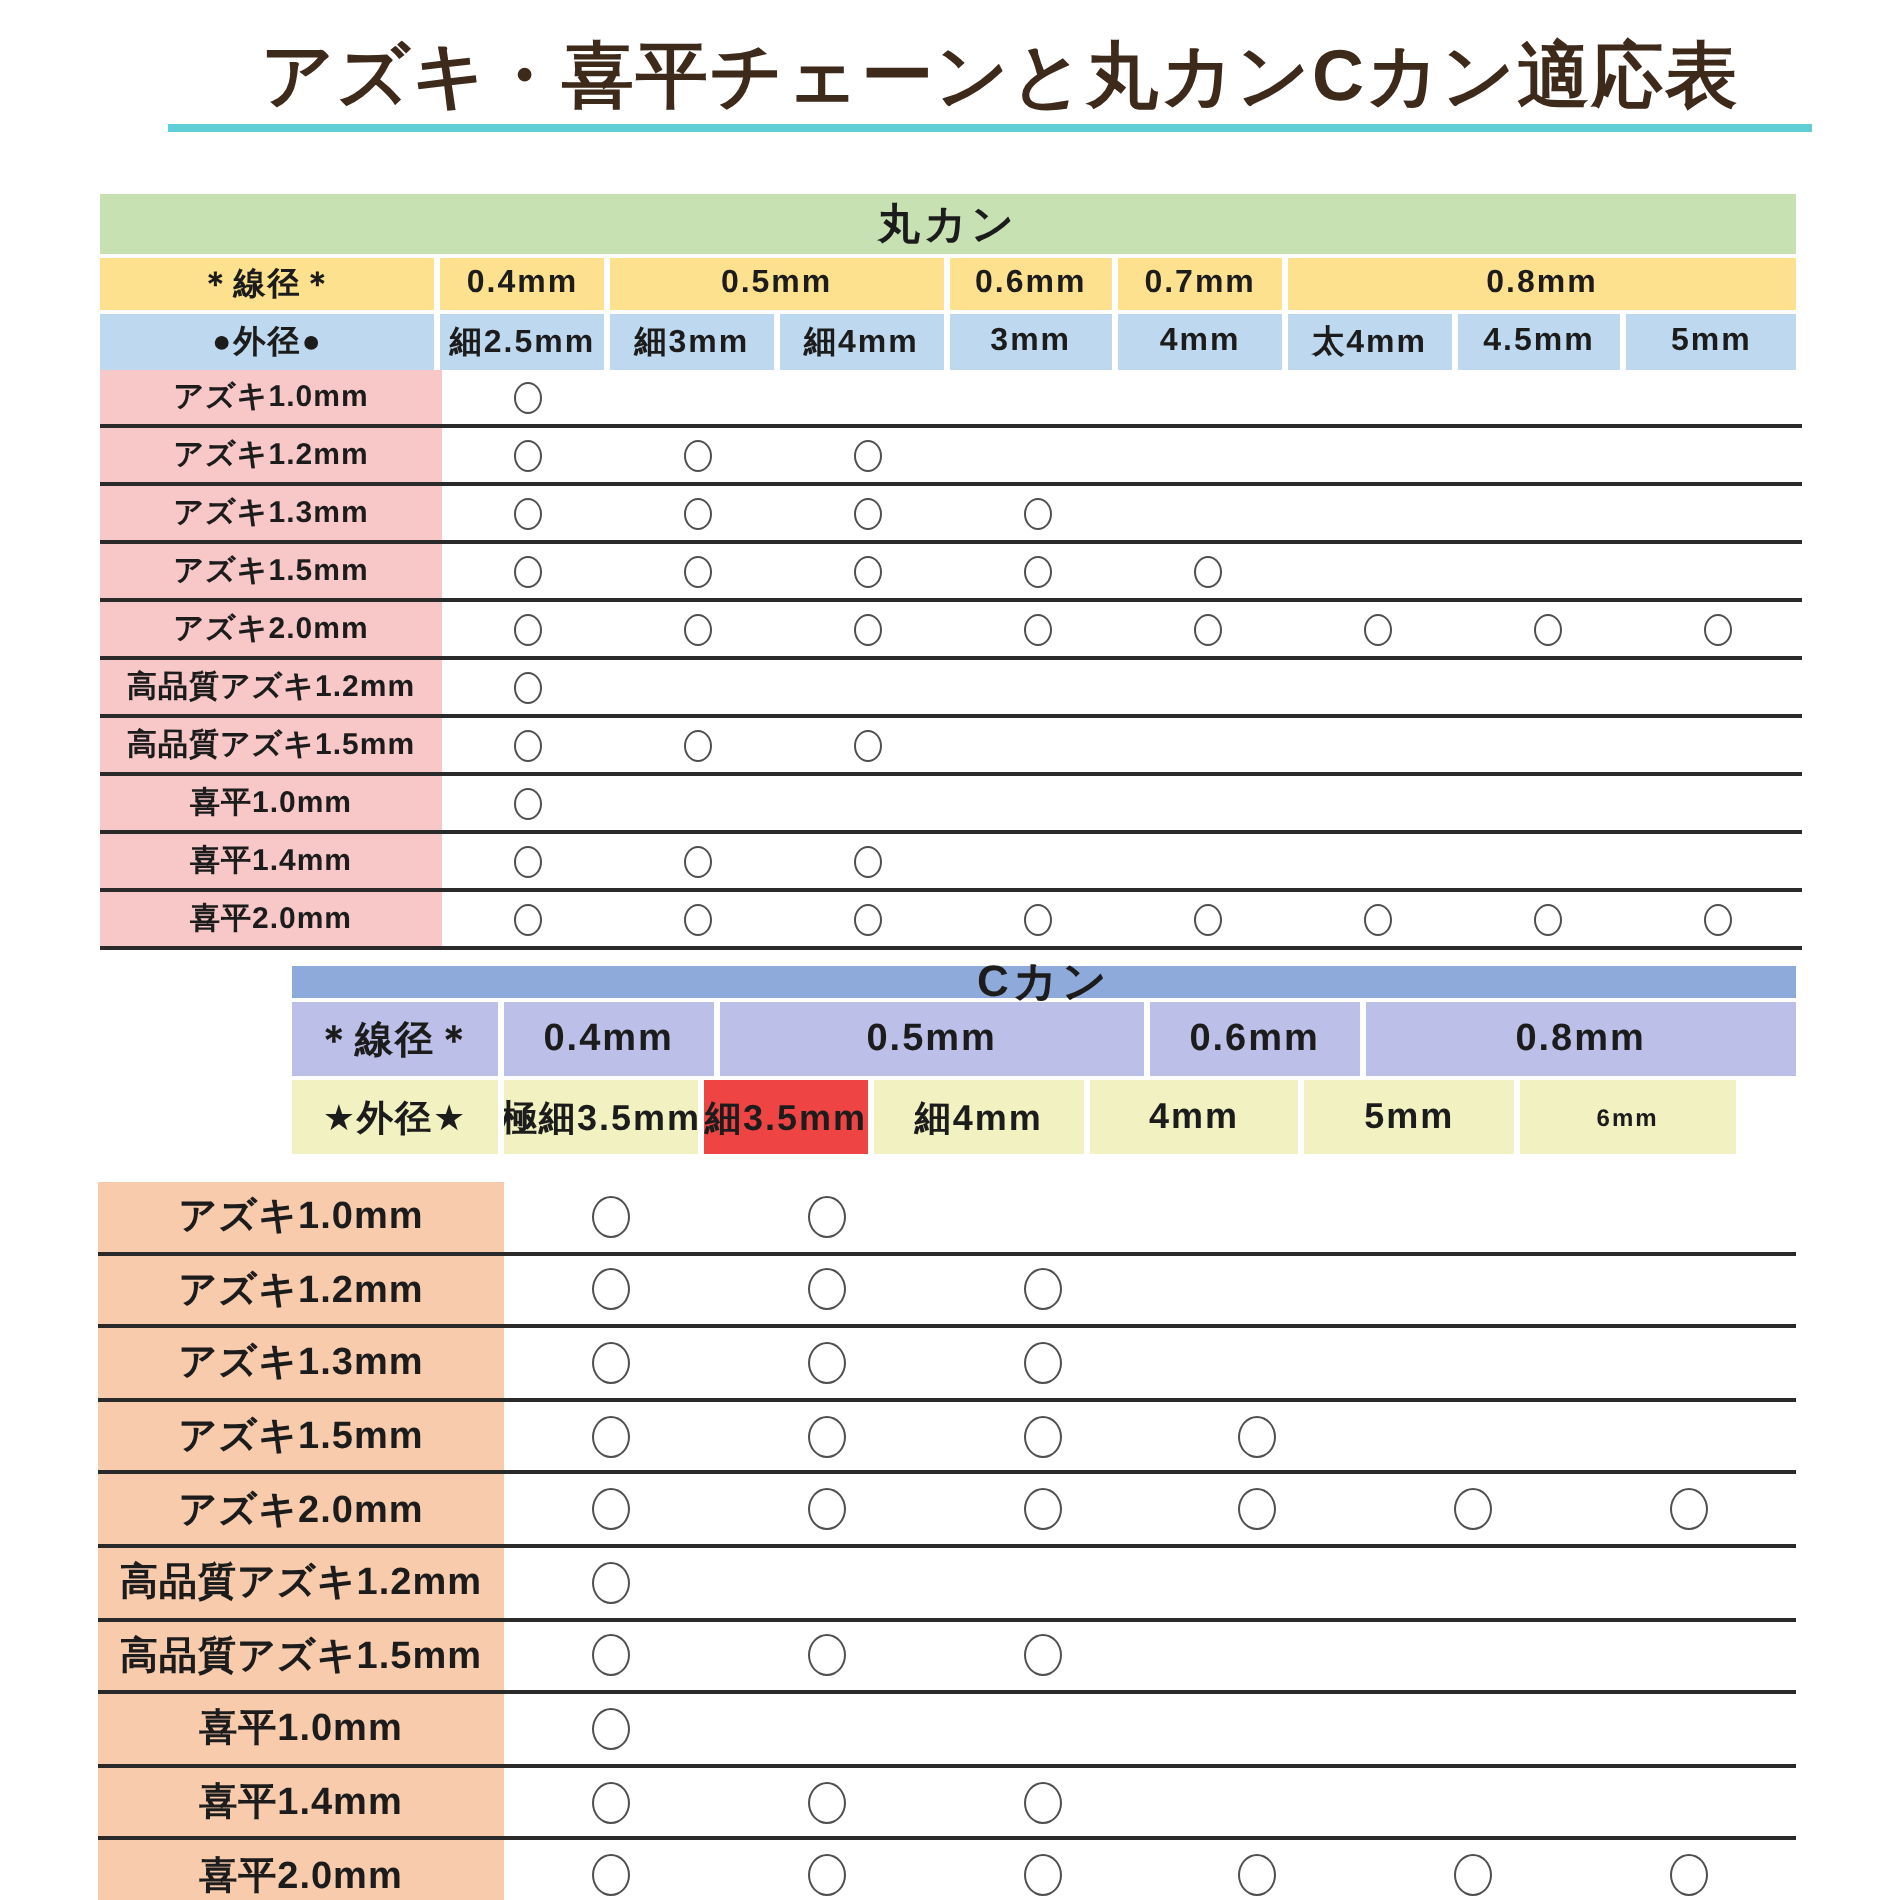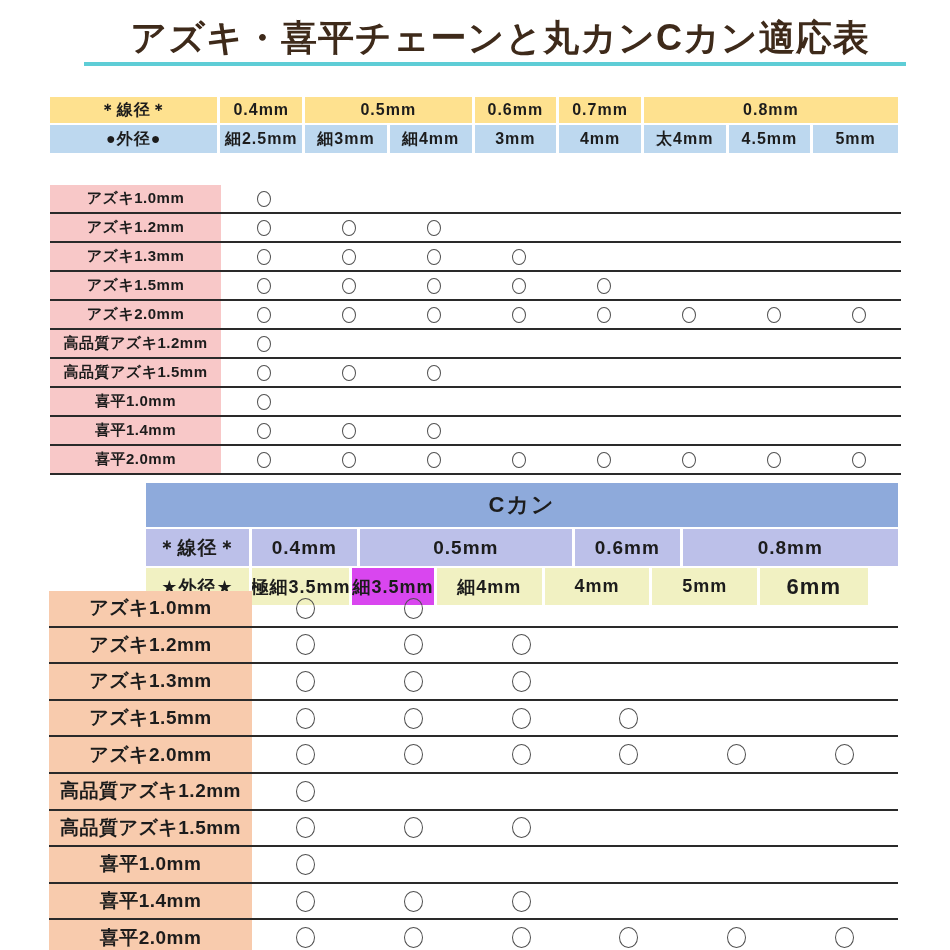--- a/index.html
+++ b/index.html
@@ -25,20 +25,21 @@
 </head>
 <body style="color: rgb(28, 28, 28);">
 
 <div class="title-wrap">
   <h1 class="page-title" style="color: rgb(62, 42, 26);">アズキ・喜平チェーンと丸カンCカン適応表</h1>
   <div class="title-underline" style="background: rgb(94, 205, 214);"></div>
 </div>
 
 <div class="abs" style="left:0;top:0;width:950px;height:950px;pointer-events:none;">
     <div style="position: absolute; left: 50px; top: 97px; width: 848px;">
+      <div class=" flexc" style="height: 30px; background: rgb(199, 225, 179); font-size: 21px; margin-bottom: 2px; letter-spacing: 2px;">丸カン</div>
       <div class="tbl-row" style="height: 26px; margin-bottom: 2px;">
         <div class="hcell flexc" style="width: 171px; background: rgb(254, 225, 143); font-size: 16px; border-right: 3px solid rgb(255, 255, 255);">＊線径＊</div>
         <div class="hcell flexc" style="width: 85px; background: rgb(254, 225, 143); font-size: 16px; border-right: 3px solid rgb(255, 255, 255);">0.4mm</div>
         <div class="hcell flexc" style="width: 170px; background: rgb(254, 225, 143); font-size: 16px; border-right: 3px solid rgb(255, 255, 255);">0.5mm</div>
         <div class="hcell flexc" style="width: 85px; background: rgb(254, 225, 143); font-size: 16px; border-right: 3px solid rgb(255, 255, 255);">0.6mm</div>
         <div class="hcell flexc" style="width: 85px; background: rgb(254, 225, 143); font-size: 16px; border-right: 3px solid rgb(255, 255, 255);">0.7mm</div>
         <div class="hcell flexc" style="width: 255px; background: rgb(254, 225, 143); font-size: 16px; border-right: none;">0.8mm</div>
       </div>
       <div class="tbl-row" style="height: 28px;">
         <div class="hcell flexc" style="width: 171px; background: rgb(189, 216, 239); font-size: 16px; border-right: 3px solid rgb(255, 255, 255);">●外径●</div>
@@ -234,36 +235,36 @@
           <span class="mark" style="width: 12px; height: 14px; border: 1.4px solid rgb(79, 79, 79);"></span>
         </div>
         <div class=" flexc" style="width: 85px;">
           <span class="mark" style="width: 12px; height: 14px; border: 1.4px solid rgb(79, 79, 79);"></span>
         </div>
       </div>
     </div>
   </div>
 <div class="abs" style="left:0;top:0;width:950px;height:950px;pointer-events:none;">
     <div style="position: absolute; left: 146px; top: 483px; width: 752px;">
-      <div class=" flexc" style="height: 44px; background: rgb(142, 170, 219); font-size: 22px; margin-bottom: 2px; letter-spacing: 2px;">Cカン</div>
+      <div class=" flexc" style="height: 16px; background: rgb(142, 170, 219); font-size: 22px; margin-bottom: 2px; letter-spacing: 2px;">Cカン</div>
       <div class="tbl-row" style="height: 37px; margin-bottom: 2px;">
         <div class="hcell flexc" style="width: 106px; background: rgb(188, 192, 233); font-size: 19px; border-right: 3px solid rgb(255, 255, 255);">＊線径＊</div>
         <div class="hcell flexc" style="width: 107.667px; background: rgb(188, 192, 233); font-size: 19px; border-right: 3px solid rgb(255, 255, 255);">0.4mm</div>
         <div class="hcell flexc" style="width: 215.333px; background: rgb(188, 192, 233); font-size: 19px; border-right: 3px solid rgb(255, 255, 255);">0.5mm</div>
         <div class="hcell flexc" style="width: 107.667px; background: rgb(188, 192, 233); font-size: 19px; border-right: 3px solid rgb(255, 255, 255);">0.6mm</div>
         <div class="hcell flexc" style="width: 215.333px; background: rgb(188, 192, 233); font-size: 19px; border-right: none;">0.8mm</div>
       </div>
       <div class="tbl-row" style="height: 37px;">
         <div class="hcell flexc" style="width: 106px; background: rgb(241, 241, 194); font-size: 18px; border-right: 3px solid rgb(255, 255, 255);">★外径★</div>
         <div class="hcell flexc" style="width: 100px; background: rgb(241, 241, 194); font-size: 18px; border-right: 3px solid rgb(255, 255, 255);">極細3.5mm</div>
-        <div class="hcell flexc" style="width: 85px; background: #d946ef; font-size: 18px; border-right: 3px solid rgb(255, 255, 255);">細3.5mm</div>
+        <div class="hcell flexc" style="width: 85px; background: #ef4444; font-size: 18px; border-right: 3px solid rgb(255, 255, 255);">細3.5mm</div>
         <div class="hcell flexc" style="width: 107.667px; background: rgb(241, 241, 194); font-size: 18px; border-right: 3px solid rgb(255, 255, 255);">細4mm</div>
         <div class="hcell flexc" style="width: 107.667px; background: rgb(241, 241, 194); font-size: 18px; border-right: 3px solid rgb(255, 255, 255);">4mm</div>
         <div class="hcell flexc" style="width: 107.667px; background: rgb(241, 241, 194); font-size: 18px; border-right: 3px solid rgb(255, 255, 255);">5mm</div>
-        <div class="hcell flexc" style="width: 107.667px; background: rgb(241, 241, 194); font-size: 22px; border-right: none;">6mm</div>
+        <div class="hcell flexc" style="width: 107.667px; background: rgb(241, 241, 194); font-size: 12px; border-right: none;">6mm</div>
       </div>
     </div>
     <div style="position: absolute; left: 49px; top: 591px; width: 849px;">
       <div class="tbl-row" style="height: 36.6px; border-bottom: 2px solid rgb(42, 42, 42);">
         <div class=" flexc" style="width: 203px; background: rgb(248, 203, 173); font-size: 19px; letter-spacing: 0.5px; white-space: nowrap;">アズキ1.0mm</div>
         <div class=" flexc" style="width: 107.667px;">
           <span class="mark" style="width: 17px; height: 19px; border: 1.6px solid rgb(79, 79, 79);"></span>
         </div>
         <div class=" flexc" style="width: 107.667px;">
           <span class="mark" style="width: 17px; height: 19px; border: 1.6px solid rgb(79, 79, 79);"></span>

